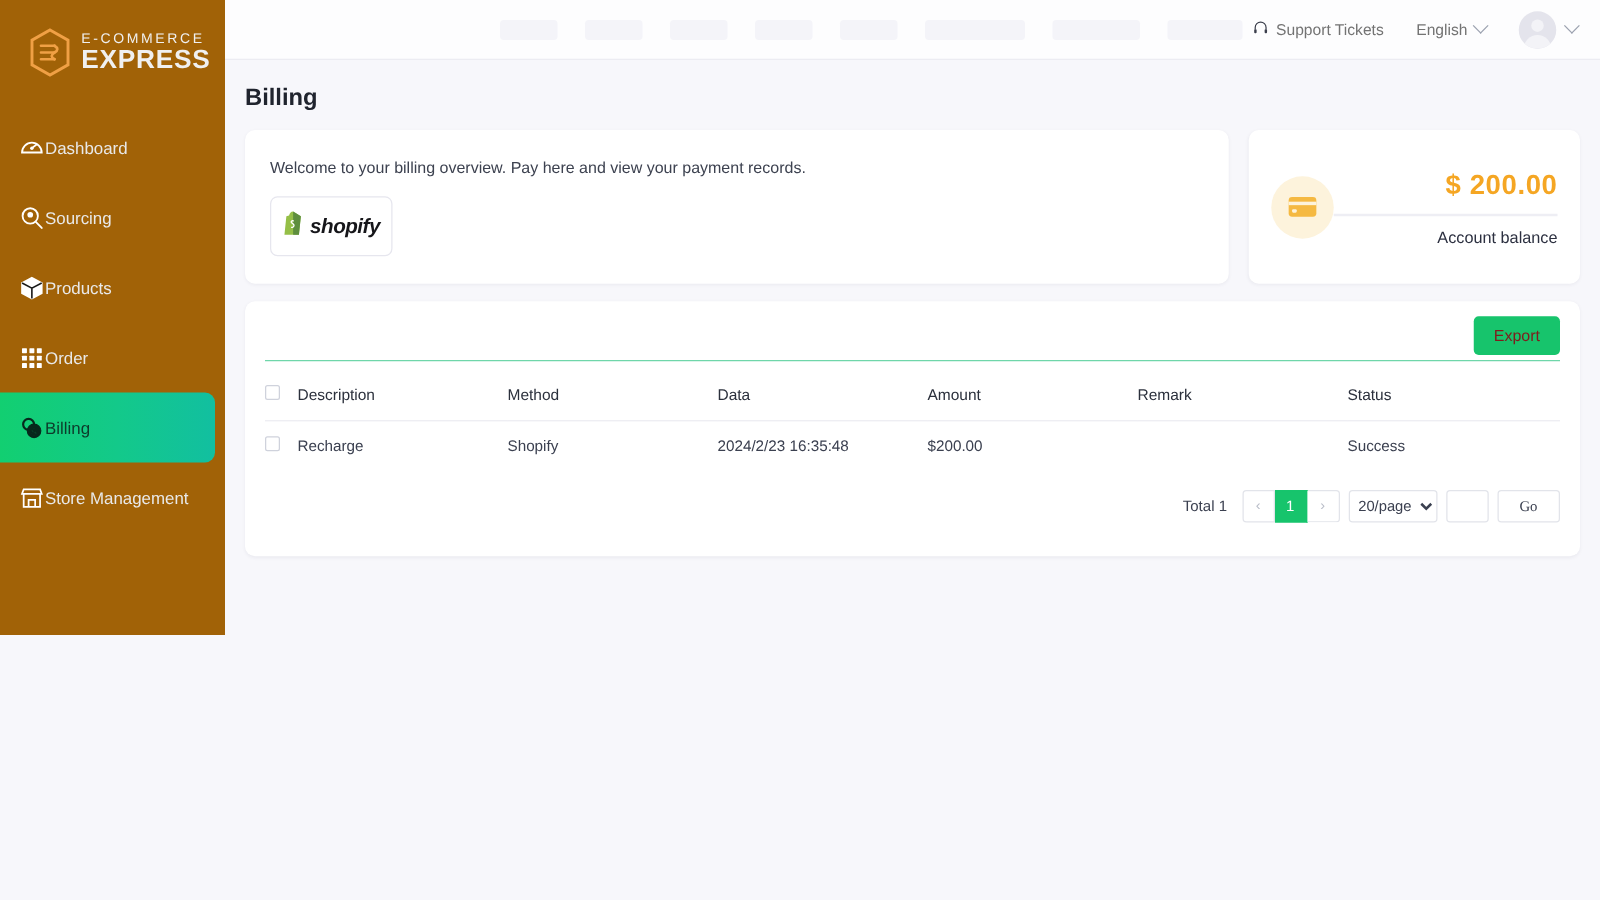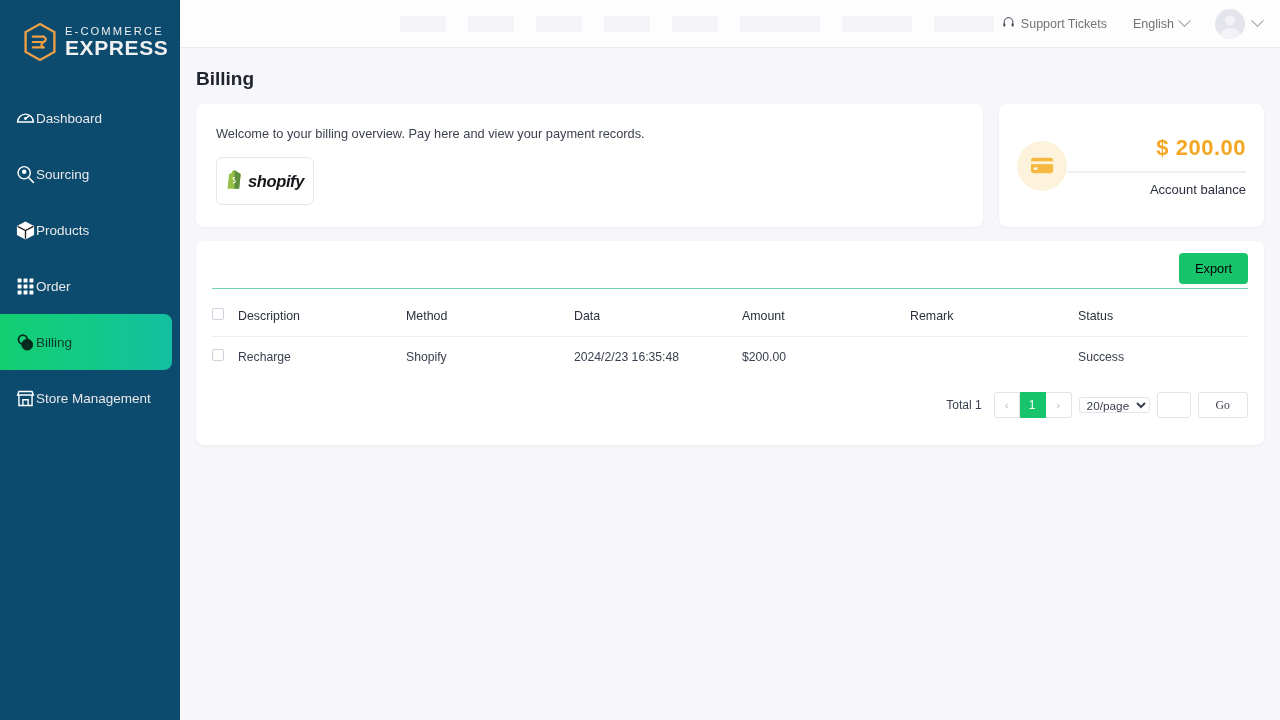--- a/index.html
+++ b/index.html
@@ -6,22 +6,22 @@
   html, body {
     width: 1280px; height: 720px;
     font-family: "Liberation Sans", sans-serif;
     background: #f7f7fb;
     overflow: hidden;
   }
   .app { display: flex; width: 1280px; height: 720px; }
 
   
   .sidebar {
-    width: 180px; height: 720px;
-    background: #0c4a6e;
+    width: 180px; height: 508px;
+    background: #a16207;
     flex: 0 0 180px;
     position: relative;
   }
   .brand {
     display: flex; align-items: center; gap: 7px;
     padding: 16px 0 0 22px;
     height: 68px;
   }
   .brand-logo { width: 36px; height: 40px; flex: 0 0 36px; }
   .brand-text { display: flex; flex-direction: column; line-height: 1; }
@@ -120,21 +120,21 @@
     border: 1px solid transparent; border-radius: 4px 4px 0 0;
     position: relative; top: 1px;
   }
   .tab.active {
     color: #35c387; background: #fff;
     border: 1px solid #6fd6aa; border-bottom: 1px solid #fff;
   }
   .tabs-underline { position: absolute; left: 0; right: 0; bottom: 0; height: 1px; background: #6fd6aa; }
   .export-btn {
     position: absolute; right: 0; bottom: 5px;
-    background: #17c46c; color: #000000; font-size: 12.8px;
+    background: #17c46c; color: #7f1d1d; font-size: 12.8px;
     border: none; border-radius: 4px; padding: 8px 16px; cursor: pointer;
     font-family: "Liberation Sans", sans-serif;
     text-align: center;
   }
 
   table.records { width: 100%; border-collapse: collapse; margin-top: 6px; }
   table.records th {
     text-align: left; font-size: 12.4px; font-weight: 400; color: #2b303c;
     padding: 13px 0 13px 0; border-bottom: 1px solid #eeeef3;
   }
@@ -159,21 +159,21 @@
     min-width: 26px; height: 26px; border: 1px solid #e2e4ea; background: #fff;
     border-radius: 3px; font-size: 11.5px; color: #b9bdc8;
     display: flex; align-items: center; justify-content: center; cursor: pointer;
   }
   .pg-group { display: flex; }
   .pg-group .pg-btn { border-radius: 0; border-left: none; }
   .pg-group .pg-btn:first-child { border-left: 1px solid #e2e4ea; border-radius: 3px 0 0 3px; }
   .pg-group .pg-btn:last-child { border-radius: 0 3px 3px 0; }
   .pg-btn.current { background: #17c46c; color: #fff; border-color: #17c46c; font-size: 12px; }
   .pg-select {
-    height: 16px; border: 1px solid #e2e4ea; border-radius: 3px; background: #fff;
+    height: 26px; border: 1px solid #e2e4ea; border-radius: 3px; background: #fff;
     font-size: 11.8px; color: #3b4050; padding: 0 3px;
     font-family: "Liberation Sans", sans-serif; cursor: pointer;
   }
   .pg-input {
     width: 34px; height: 26px; border: 1px solid #e2e4ea; border-radius: 3px;
     background: #fff; font-size: 11.8px; padding: 0 4px;
     font-family: "Liberation Sans", sans-serif;
   }
   .pg-go {
     height: 26px; padding: 0 17px; border: 1px solid #e2e4ea; border-radius: 3px;

